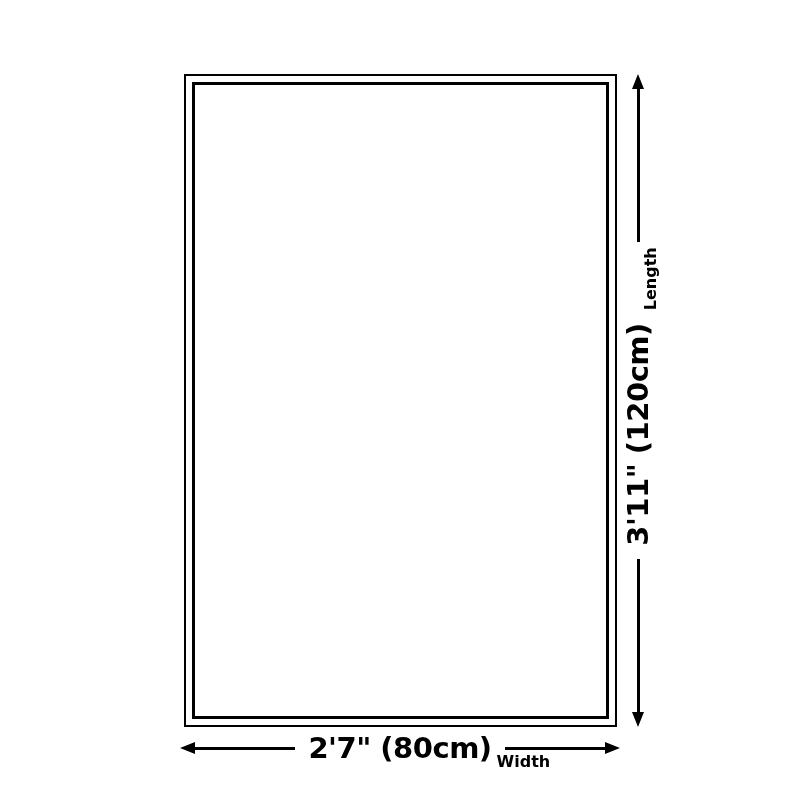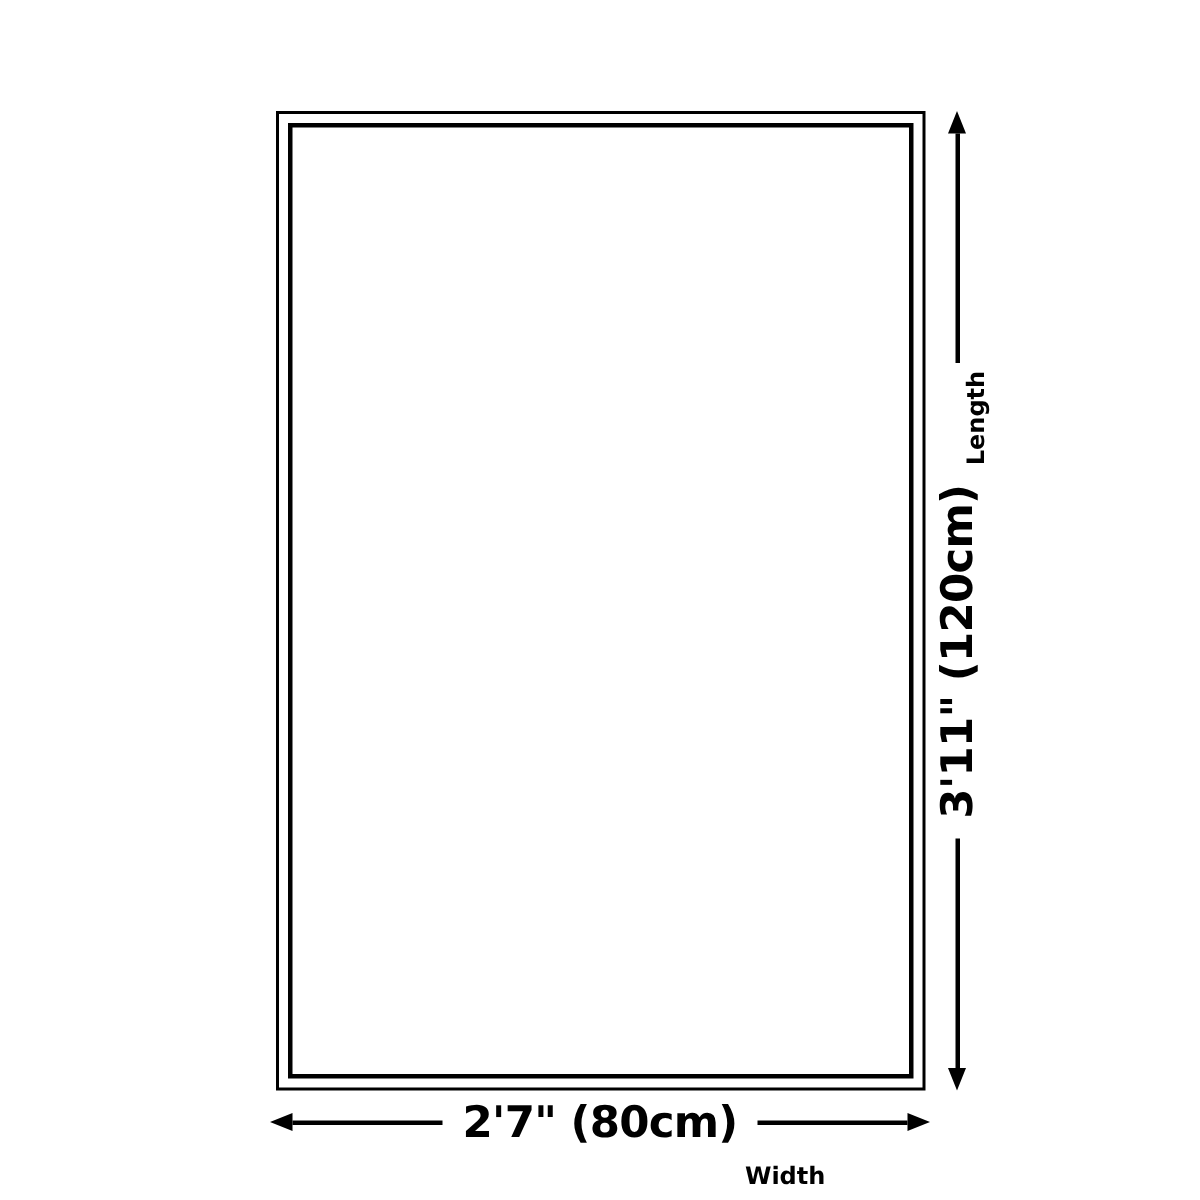--- a/index.html
+++ b/index.html
@@ -88,21 +88,20 @@
     font-weight: bold;
     color: #000000;
     white-space: nowrap;
     line-height: 1;
   }
   
   .seg .small {
     position: absolute;
     left: -8px;
     top: 7px;
-    margin-top: 22px;
   }
   
   .small-v {
     flex: 0 0 auto;
     transform: translateY(13px);
     margin-right: 5px;
   }
 </style>
 </head>
 <body>

